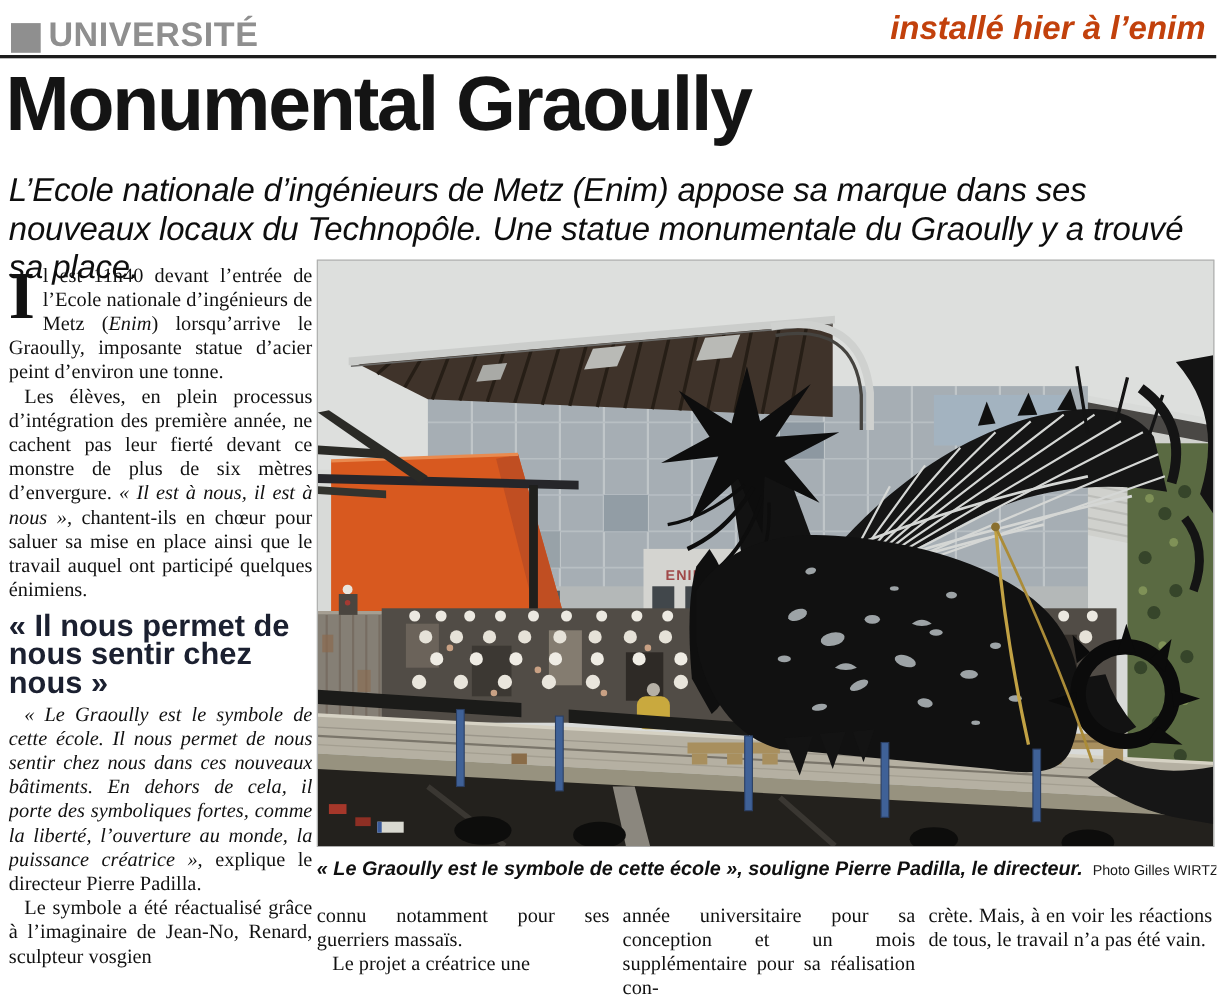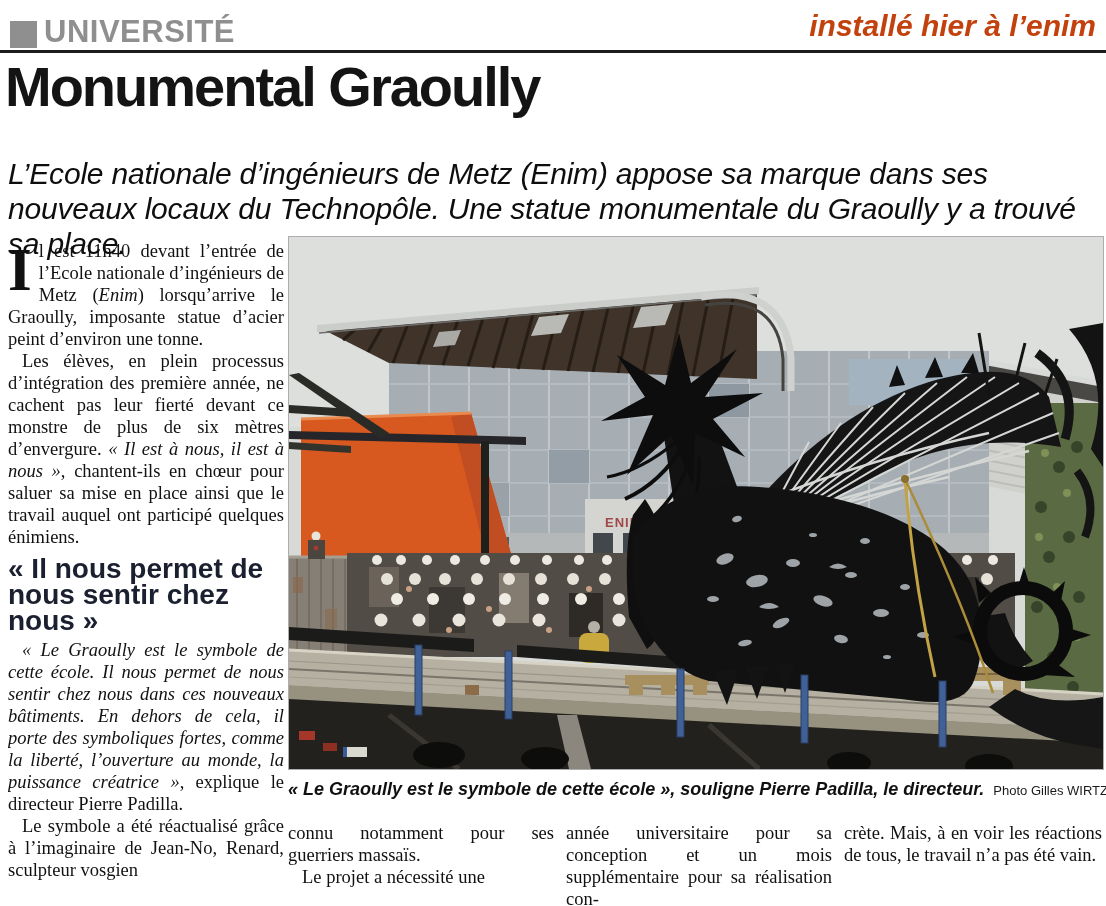--- a/index.html
+++ b/index.html
@@ -7,21 +7,21 @@
         font-family:"Liberation Serif",serif;color:#111;}
 
   
   .section-marker{position:absolute;left:10px;top:21px;width:27px;height:27px;background:#8f8f8f;}
   .section-label{position:absolute;left:44px;top:14px;font-family:"Liberation Sans",sans-serif;
         font-weight:700;font-size:31px;color:#8f8f8f;letter-spacing:.5px;white-space:nowrap;}
   .kicker{position:absolute;right:10px;top:9px;font-family:"Liberation Sans",sans-serif;
         font-style:italic;font-weight:700;font-size:30px;color:#c2410c;white-space:nowrap;}
   .toprule{position:absolute;left:0;top:50px;width:1106px;height:3px;background:#1c1c1c;}
   .headline{position:absolute;left:5px;top:54px;font-family:"Liberation Sans",sans-serif;
-        font-weight:700;font-size:56px;letter-spacing:-2px;color:#141414;white-space:nowrap;}
+        font-weight:700;font-size:70px;letter-spacing:-2px;color:#141414;white-space:nowrap;}
   .lede{position:absolute;left:8px;top:156px;width:1086px;font-family:"Liberation Sans",sans-serif;
         font-style:italic;font-size:30px;line-height:35px;color:#0e0e0e;letter-spacing:-.2px;}
 
   
   .colmain{position:absolute;left:8px;top:240px;width:276px;height:666px;overflow:hidden;}
   .body-text{font-size:18.5px;line-height:22px;text-align:justify;}
   .body-text p{margin:0;}
   .ind{text-indent:14px;}
   .dropcap{float:left;font-family:"Liberation Serif",serif;font-weight:700;
         font-size:61px;line-height:54px;margin:3px 7px 0 0;}
@@ -389,21 +389,21 @@
       <rect x="512" y="438" width="7" height="68"></rect>
       <rect x="650" y="444" width="7" height="66"></rect>
     </g>
   </svg>
   </div>
 
   <div class="caption"><span>« Le Graoully est le symbole de cette école », souligne Pierre Padilla, le directeur.</span><span class="credit">Photo Gilles WIRTZ</span></div>
 
   <div class="colb body-text" id="col2">
     <p>connu notamment pour ses guerriers massaïs.</p>
-    <p class="ind">Le projet a nécessité une</p>
+    <p class="ind">Le projet a créatrice une</p>
   </div>
   <div class="colb body-text" id="col3">
     <p>année universitaire pour sa conception et un mois supplémentaire pour sa réalisation con-</p>
   </div>
   <div class="colb body-text" id="col4">
     <p>crète. Mais, à en voir les réactions de tous, le travail n’a pas été vain.</p>
   </div>
 
 </div>
 

